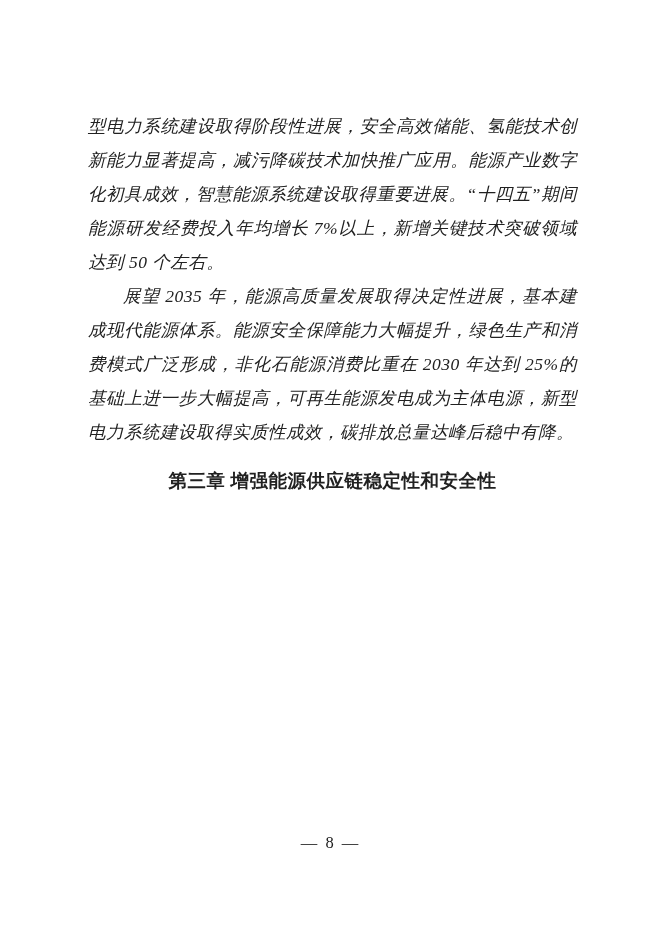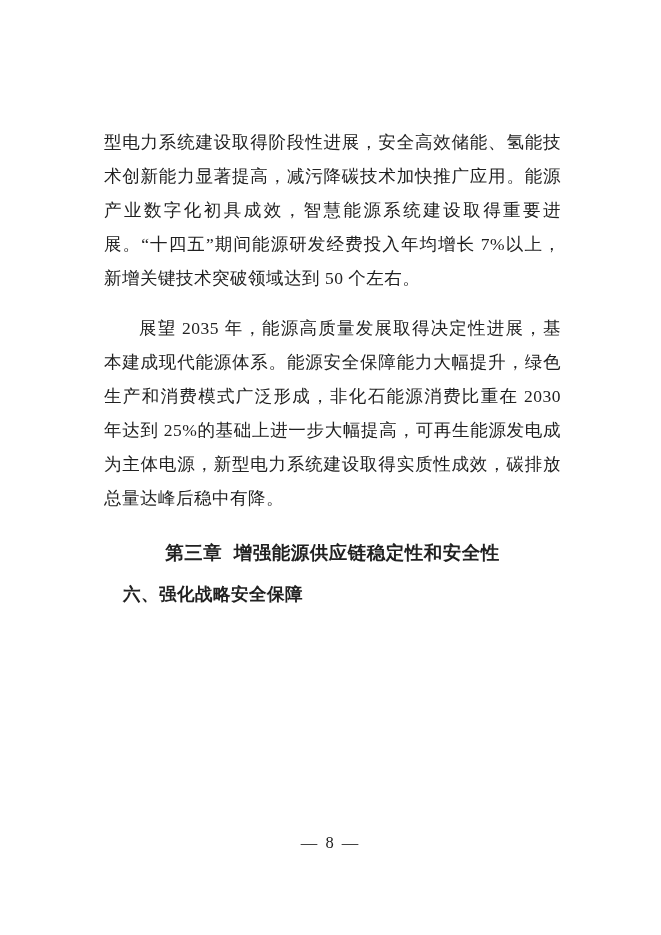--- a/index.html
+++ b/index.html
@@ -15,40 +15,40 @@
     font-family: "Liberation Serif", "DejaVu Serif", serif;
     color: #212121;
   }
   .page {
     position: absolute;
     left: 88px;
     top: 109px;
     width: 489px;
   }
   .para {
-    margin: 16px;
+    margin: 0;
     font-size: 17.5px;
     line-height: 34px;
     text-align: justify;
     letter-spacing: 0.5px;
+    font-style: italic;
   }
   .para.indent {
     text-indent: 2em;
   }
   .lead {
     font-weight: bold;
   }
   .chapter-title {
-    margin: 23px 0 5px 0;
+    margin: 15px 0 5px 0;
     font-size: 18.5px;
     line-height: 34px;
     font-weight: bold;
     text-align: center;
     letter-spacing: 0.5px;
-    font-family: Liberation Mono, monospace;
   }
   .section-heading {
     margin: 0;
     font-size: 17.5px;
     line-height: 34px;
     font-weight: bold;
     font-family: "Liberation Sans", "DejaVu Sans", sans-serif;
     text-indent: 2em;
     letter-spacing: 0.5px;
   }
@@ -74,18 +74,17 @@
   </p>
 
 
   <p class="para indent">
     <span>展望 2035 年，能源高质量发展取得决定性进展，基本建成现代能源体系。能源安全保障能力大幅提升，绿色生产和消费模式广泛形成，非化石能源消费比重在 2030 年达到 25%的基础上进一步大幅提高，可再生能源发电成为主体电源，新型电力系统建设取得实质性成效，碳排放总量达峰后稳中有降。</span>
   </p>
 
   <h2 class="chapter-title">第三章 增强能源供应链稳定性和安全性</h2>
 
 
-  <h3 class="section-heading">六、强化战略安全保障</h3>
 
 
 </div>
 
 <div class="page-number">— 8 —</div>
 
 </body></html>

